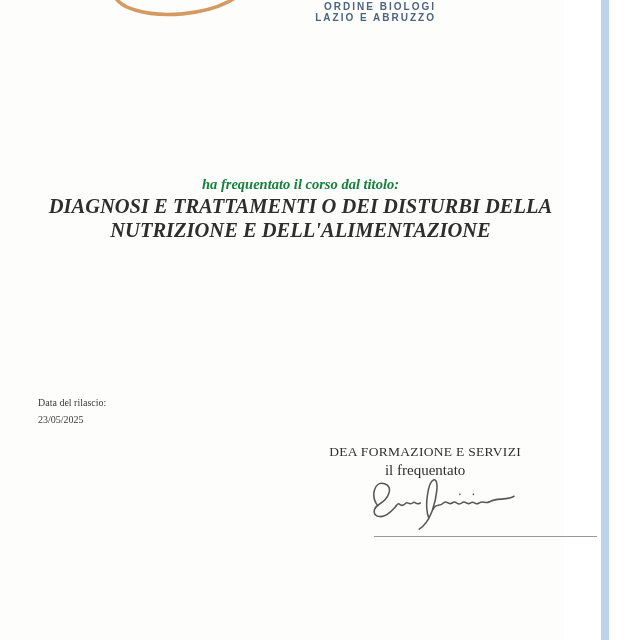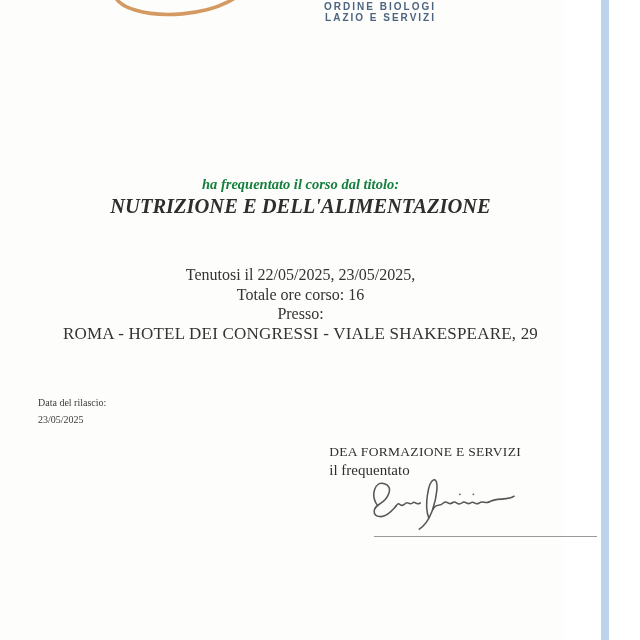--- a/index.html
+++ b/index.html
@@ -73,21 +73,21 @@
   }
   .details .loc{font-size:17px;letter-spacing:0.2px;}
   .issue{
     position:absolute;left:38px;top:394px;
     font-size:10px;
     line-height:17px;
     color:#3a3a3a;
   }
   .sig-block{
     position:absolute;right:43px;top:444px;
-    text-align:left;
+    text-align:center;
     color:#2f2f2f;
     margin-left:20px;
   }
   .sig-org{font-size:13.5px;letter-spacing:0.3px;}
   .sig-role{font-size:15px;margin-top:2px;}
   .signature{
     position:absolute;right:45px;top:474px;width:155px;height:58px;
   }
   .sig-line{
     position:absolute;left:374px;top:536px;width:223px;height:1px;
@@ -100,37 +100,32 @@
 <div class="page">
 
   <svg class="logo" viewBox="0 0 155 22" aria-hidden="true">
     <g transform="rotate(-5 77 -12)">
       <ellipse cx="77" cy="-13" rx="66" ry="27" fill="none" stroke="#d49a62" stroke-width="3.6"></ellipse>
     </g>
   </svg>
 
   <div class="org" style="color:#4d647f">
     <div>ORDINE BIOLOGI</div>
-    <div>LAZIO E SERVIZI</div>
+    <div>LAZIO E ABRUZZO</div>
   </div>
 
 
 
   <div class="course-intro">ha frequentato il corso dal titolo:</div>
 
   <div class="course-title">
+    <div>DIAGNOSI E TRATTAMENTI O DEI DISTURBI DELLA</div>
     <div>NUTRIZIONE E DELL'ALIMENTAZIONE</div>
   </div>
 
-  <div class="details">
-    <div>Tenutosi il 22/05/2025, 23/05/2025,</div>
-    <div>Totale ore corso: 16</div>
-    <div>Presso:</div>
-    <div class="loc">ROMA - HOTEL DEI CONGRESSI - VIALE SHAKESPEARE, 29</div>
-  </div>
 
   <div class="issue">
     <div>Data del rilascio:</div>
     <div>23/05/2025</div>
   </div>
 
   <div class="sig-block">
     <div class="sig-org">DEA FORMAZIONE E SERVIZI</div>
     <div class="sig-role">il frequentato</div>
   </div>

